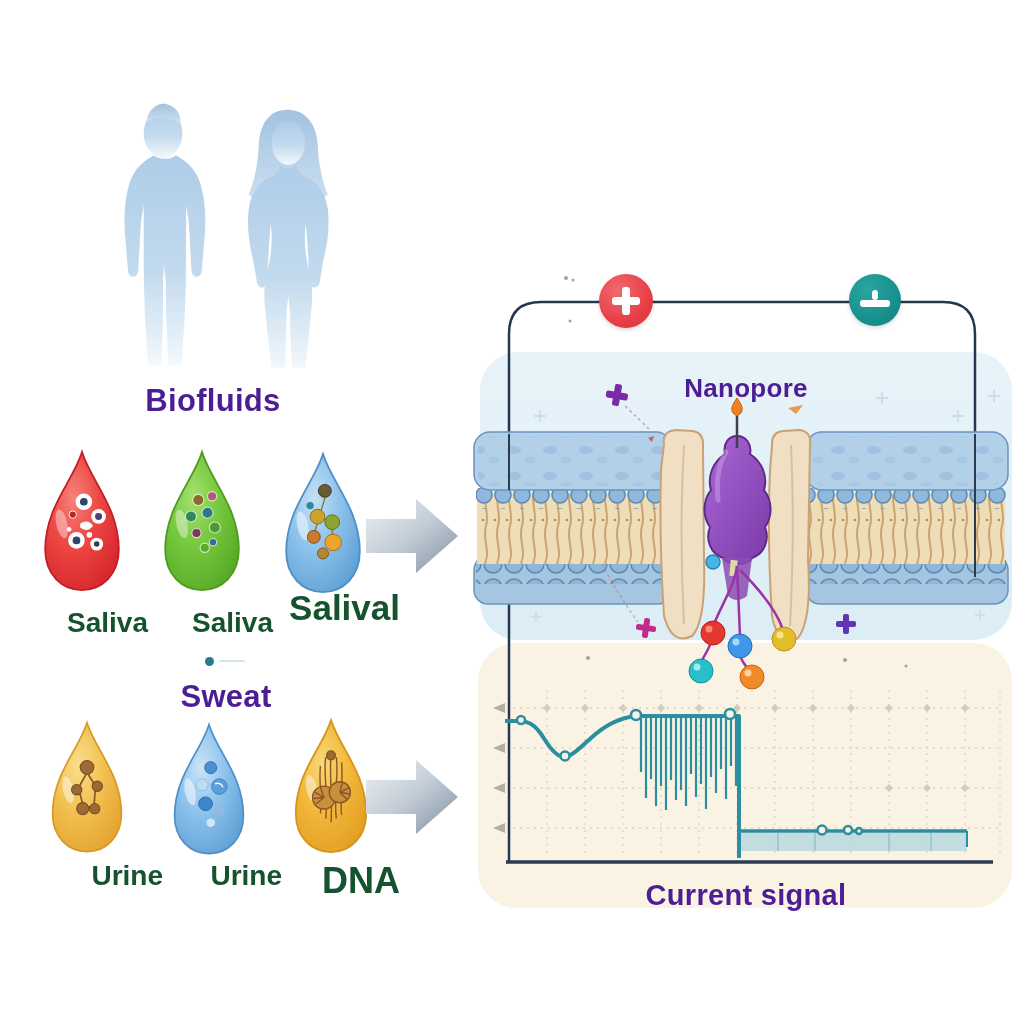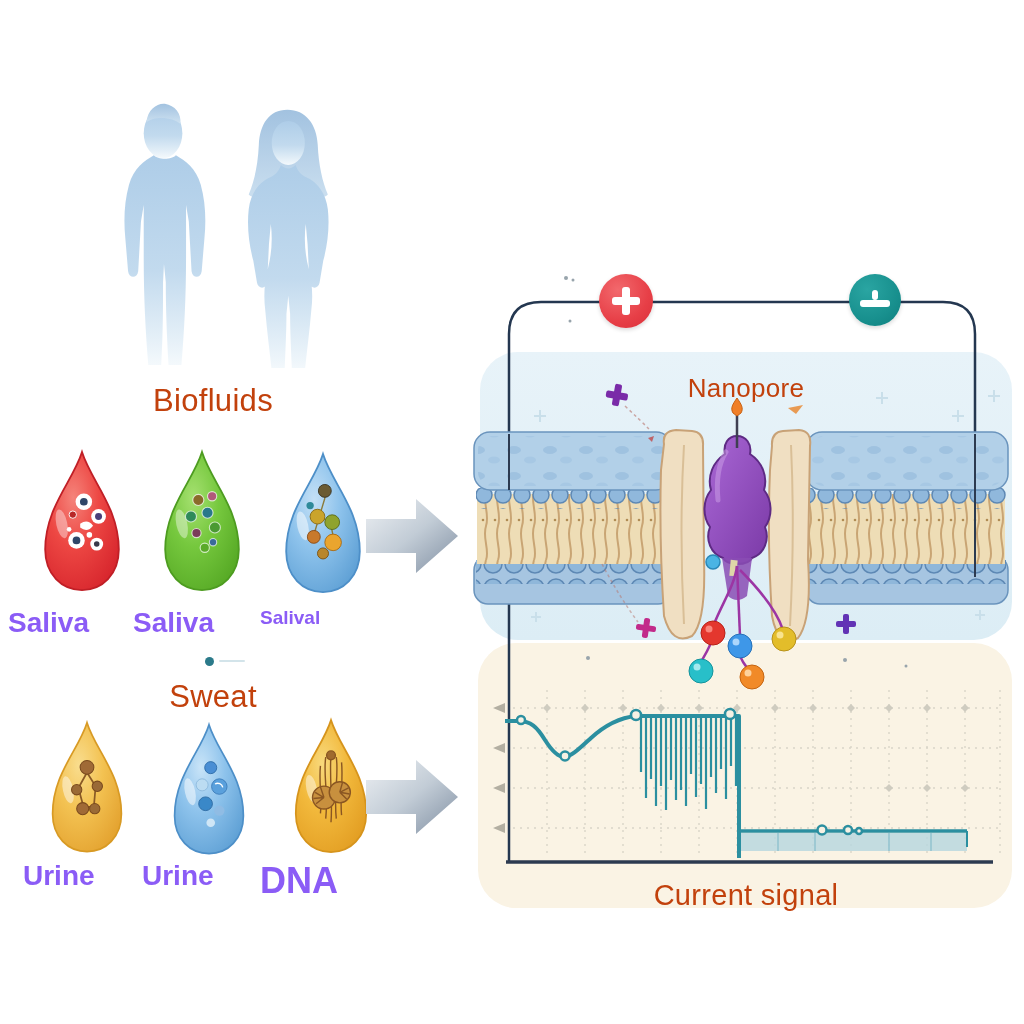--- a/index.html
+++ b/index.html
@@ -1,19 +1,19 @@
 <!DOCTYPE html>
 <html><head>
 <meta charset="utf-8">
 <style>
   html,body{margin:0;padding:0;overflow:hidden;}
   body{width:1024px;height:1024px;background:#ffffff;font-family:"Liberation Sans",sans-serif;position:relative;}
   .abs{position:absolute;}
-  .title{font-weight:400;color:#c2410c;text-align:center;letter-spacing:.3px;}
-  .label{font-weight:600;color:#8b5cf6;text-align:left;}
+  .title{font-weight:700;color:#4c1d95;text-align:center;letter-spacing:.3px;}
+  .label{font-weight:600;color:#14532d;text-align:right;}
   .electrode{position:absolute;border-radius:50%;box-shadow:0 2px 4px rgba(0,0,0,.15);}
   .electrode-pos{background:radial-gradient(circle at 35% 30%, #f2696d, #e73f47 60%, #d92e38);}
   .electrode-neg{background:radial-gradient(circle at 35% 30%, #2aa5a2, #18908e 60%, #0e7e7d);}
   .bar{position:absolute;background:#ffffff;border-radius:3px;}
   .sweat-dot{width:9px;height:9px;border-radius:50%;background:#2b7a8a;}
   .dot-line{width:26px;height:2px;background:#d3e4ea;border-radius:1px;}
   svg{display:block;}
 </style>
 </head>
 <body>
@@ -110,26 +110,26 @@
     <circle cx="60" cy="78" r="8" fill="#8fa32e" stroke="#5a6a18" stroke-width="1"></circle>
     <circle cx="40" cy="94" r="7" fill="#c8792c" stroke="#8a4a14" stroke-width="1"></circle>
     <circle cx="61" cy="100" r="9" fill="#eaa52e" stroke="#a86a14" stroke-width="1"></circle>
     <circle cx="50" cy="112" r="6" fill="#b8862c" stroke="#7a5214" stroke-width="1"></circle>
     <circle cx="36" cy="60" r="4" fill="#2e8a9a"></circle>
   </g>
 </svg>
 
 <div class="abs label" style="left:8px;top:607px;width:140px;font-size:28px;">Saliva</div>
 <div class="abs label" style="left:133px;top:607px;width:140px;font-size:28px;">Saliva</div>
-<div class="abs label" style="left:260px;top:607px;width:140px;font-size:19px;">Salival</div>
+<div class="abs label" style="left:260px;top:588px;width:140px;font-size:35px;">Salival</div>
 
 <div class="abs sweat-dot" style="left:205px;top:657px;"></div>
 <div class="abs dot-line" style="left:219px;top:660px;"></div>
 
-<div class="abs title" style="left:63px;top:679px;width:300px;font-size:31px;">Sweat</div>
+<div class="abs title" style="left:76px;top:679px;width:300px;font-size:31px;">Sweat</div>
 
 <svg class="abs" style="left:44px;top:718px" width="86" height="140" viewBox="0 0 100 160">
   <defs>
       <radialGradient id="gY1" cx="38%" cy="33%" r="78%">
     <stop offset="0" stop-color="#f9dd8e"></stop>
         <stop offset="0.45" stop-color="#f3c252"></stop>
         <stop offset="1" stop-color="#e3a12e"></stop>
   </radialGradient>
     </defs>
   <path d="M50,4 C60,36 90,64 90,110 C90,137 72,154 50,154 C28,154 10,137 10,110 C10,64 40,36 50,4 Z" fill="url(#gY1)" stroke="#d89a24" stroke-width="2"></path>

